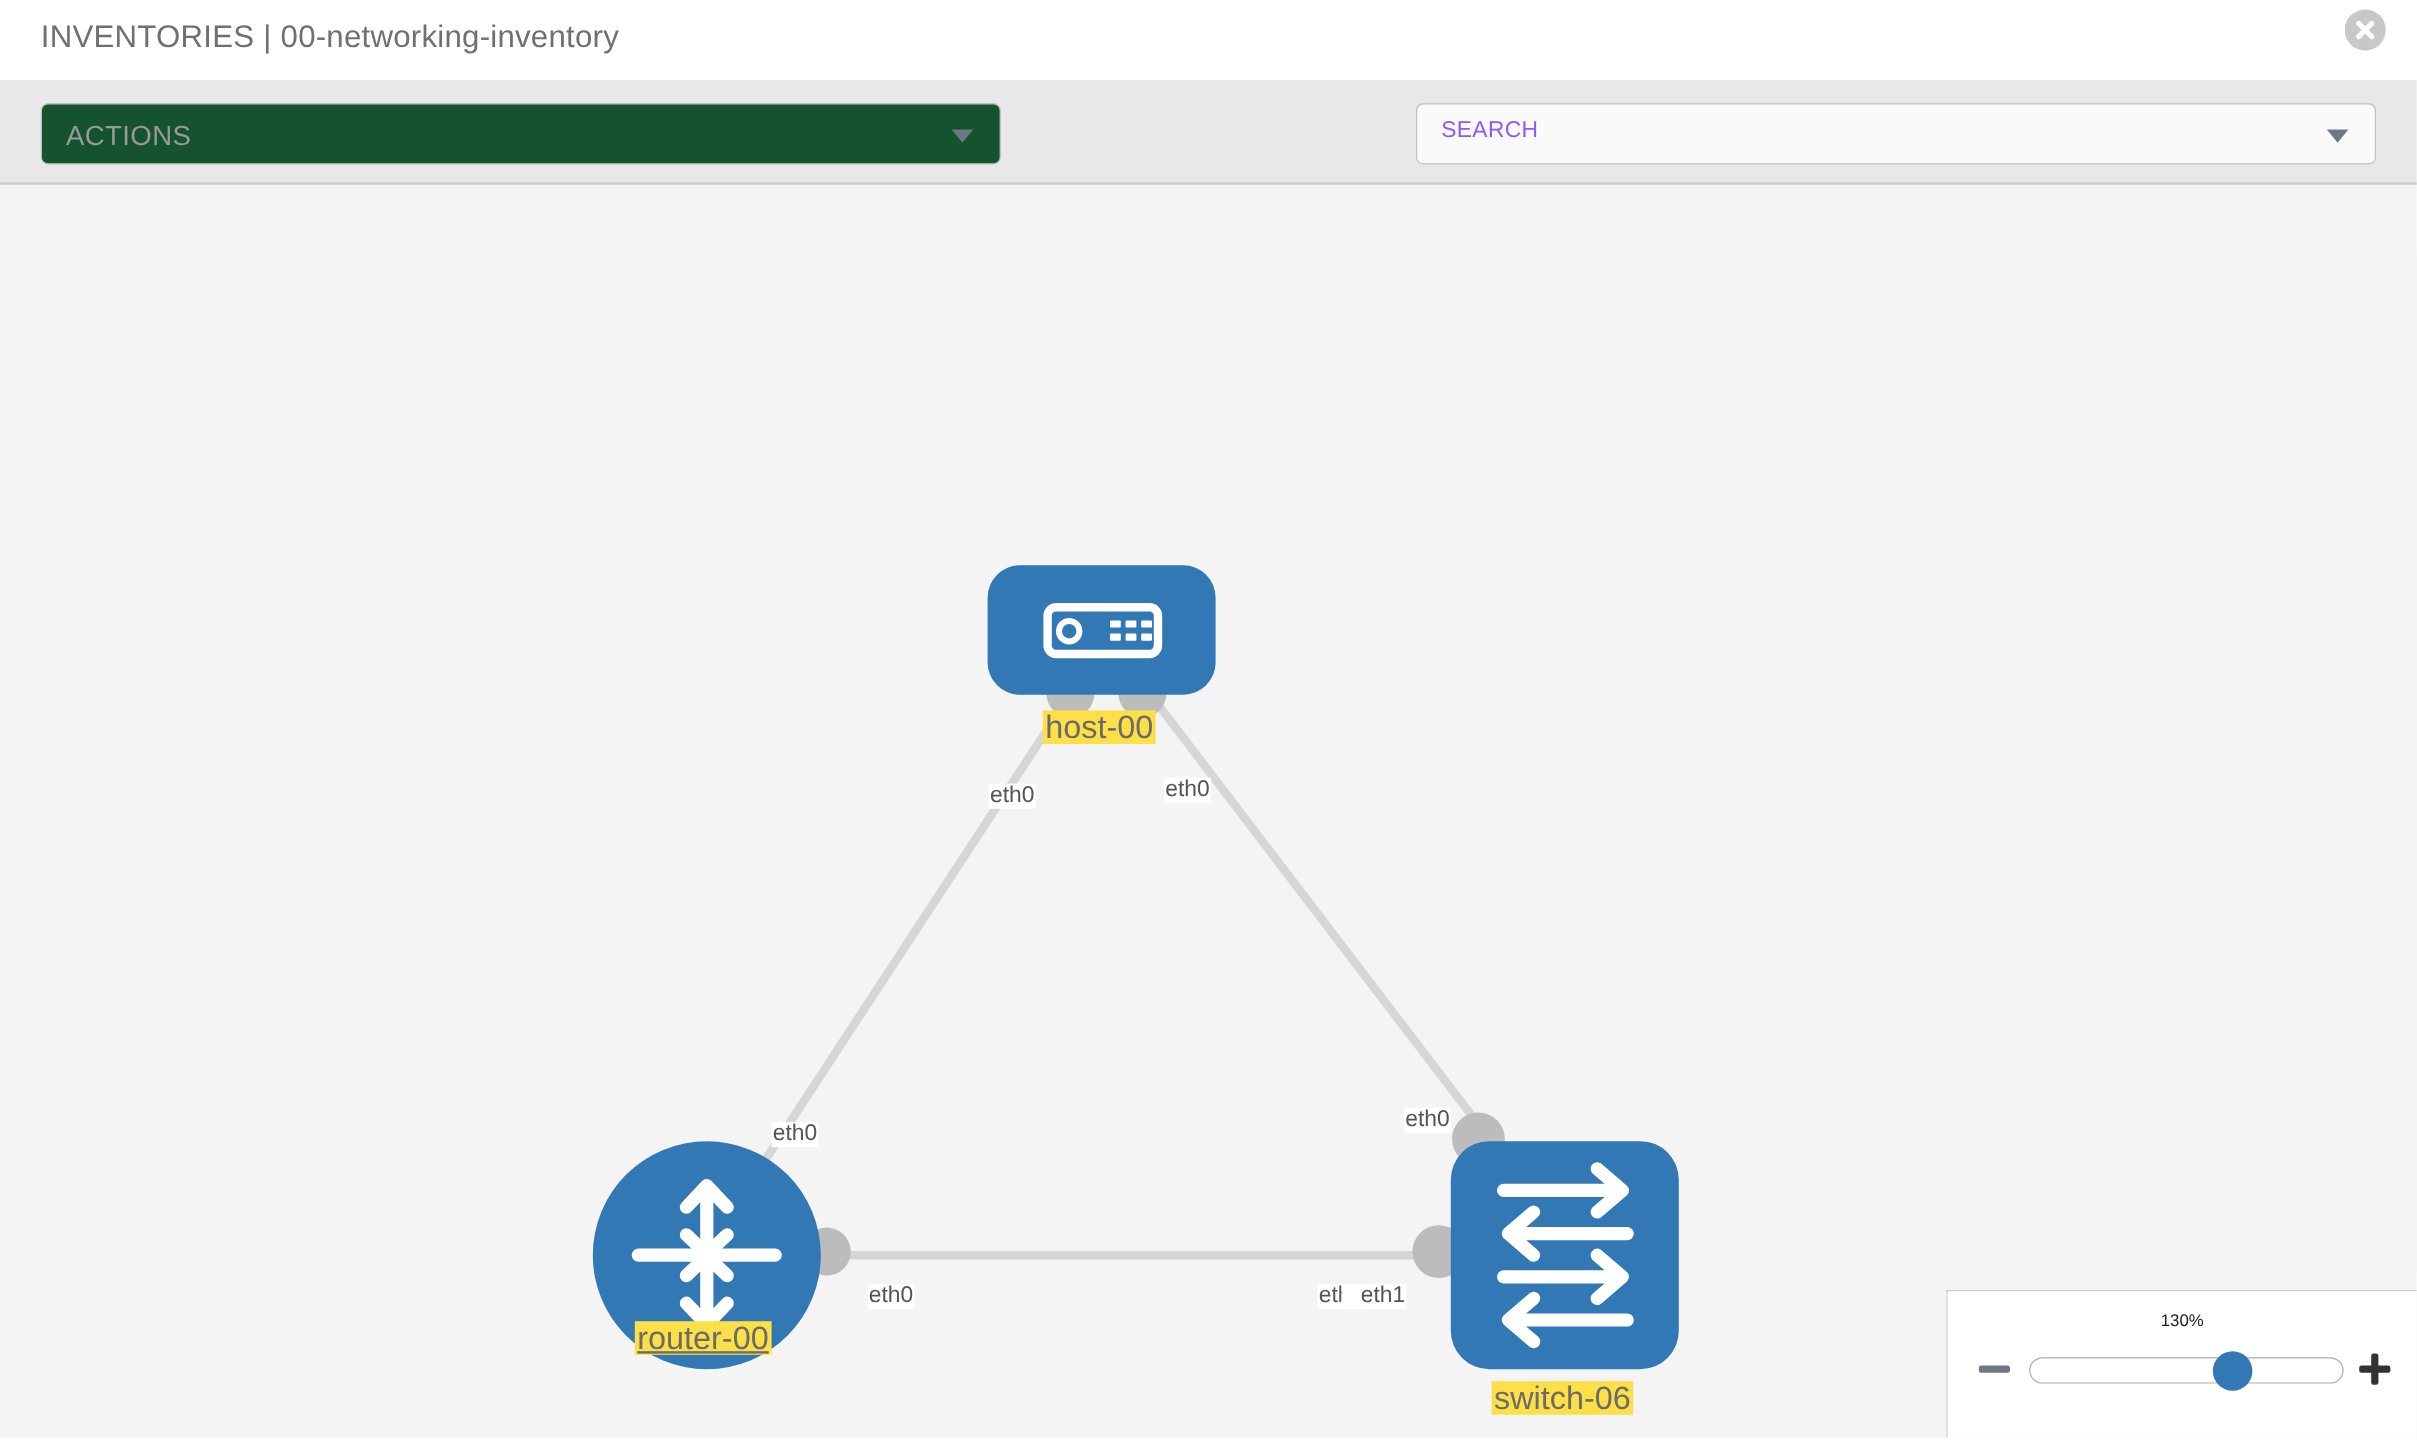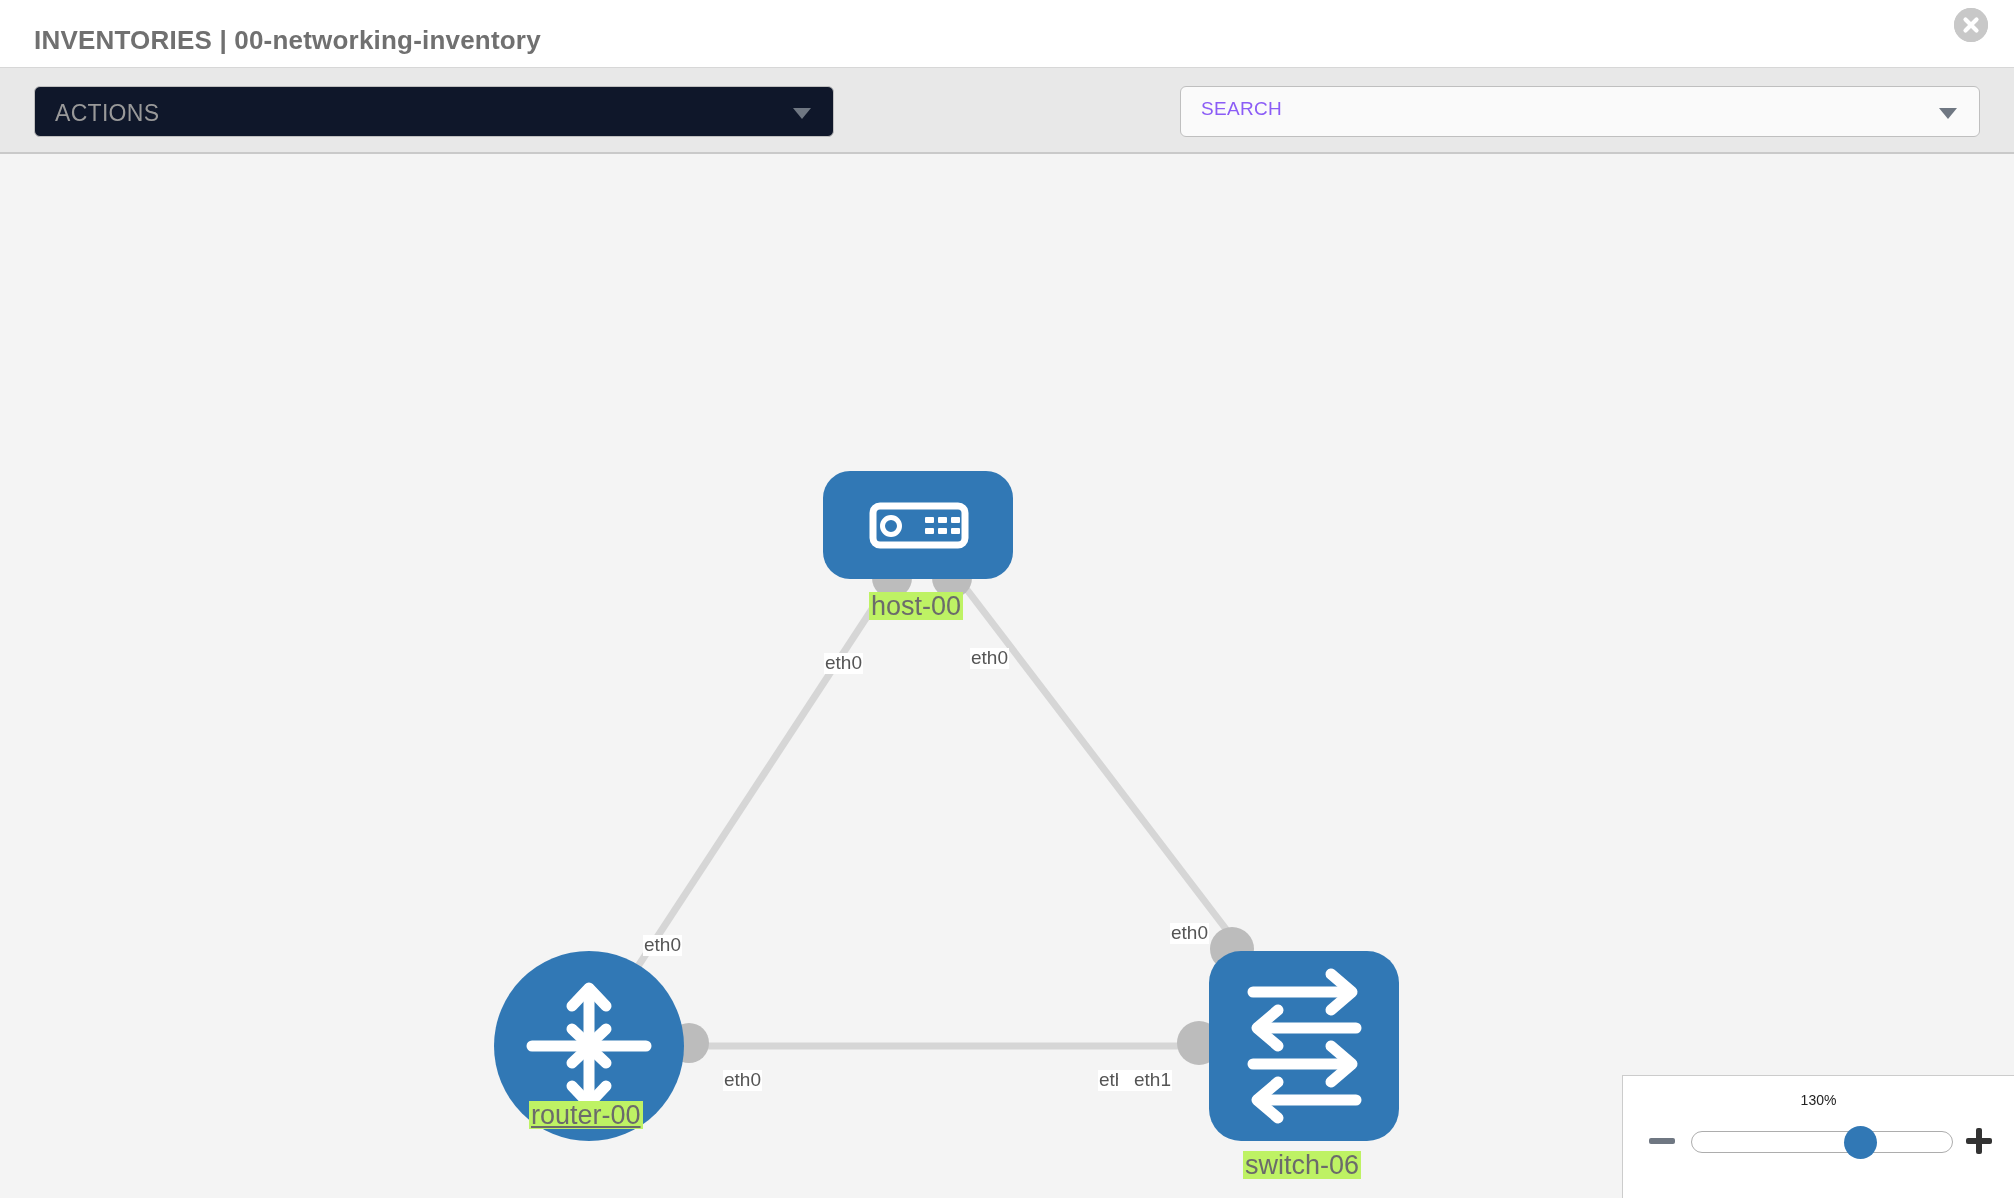--- a/index.html
+++ b/index.html
@@ -12,23 +12,23 @@
 
   
   .header {
     position: relative;
     height: 68px;
     background: #ffffff;
     border-bottom: 1px solid #d7d7d7;
   }
   .page-title {
     position: absolute;
-    left: 34px; top: 25px;
+    left: 34px; top: 15px;
     font-size: 26px;
-    font-weight: bold;
+    font-weight: normal;
     color: #707070;
     letter-spacing: 0.2px;
     white-space: nowrap;
   }
   .close-btn {
     position: absolute;
     right: 26px; top: 8px;
     width: 34px; height: 34px;
     border-radius: 50%;
     background: #c8c8c8;
@@ -40,21 +40,21 @@
   .toolbar {
     position: relative;
     height: 86px;
     background: #e8e8e8;
     border-bottom: 2px solid #c9c9c9;
   }
   .actions-select {
     position: absolute;
     left: 34px; top: 18px;
     width: 800px; height: 51px;
-    background: #0f172a;
+    background: #14532d;
     border: 1px solid #bfbfbf;
     border-radius: 6px;
     cursor: pointer;
   }
   .actions-select .sel-label {
     position: absolute;
     left: 20px; top: 13px;
     font-size: 23px;
     color: #999999;
     letter-spacing: 0.3px;
@@ -106,21 +106,21 @@
     position: absolute;
     left: 0; top: 0;
     width: 2014px; height: 1044px;
   }
 
   
   .node-label {
     position: absolute;
     font-size: 27px;
     color: #6b6b6b;
-    background: #bef264;
+    background: #fde047;
     white-space: nowrap;
     line-height: 1.05;
     padding: 0 2px;
   }
   .iface-label {
     position: absolute;
     font-size: 19px;
     color: #555555;
     background: #ffffff;
     white-space: nowrap;

